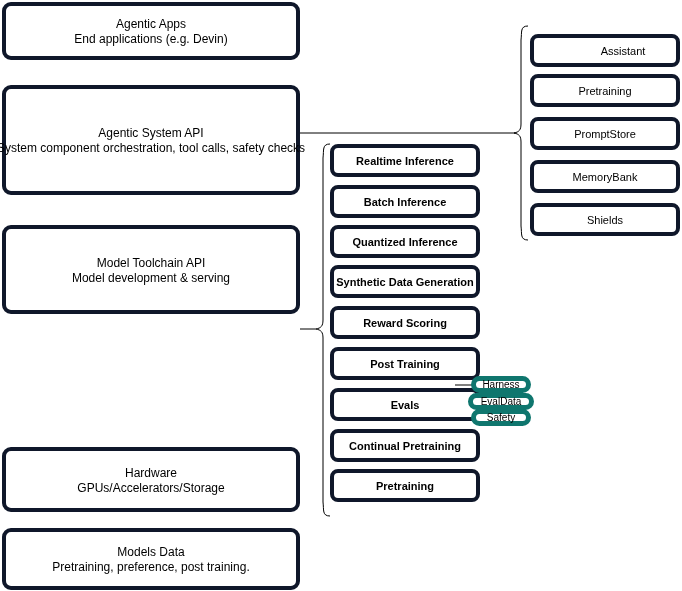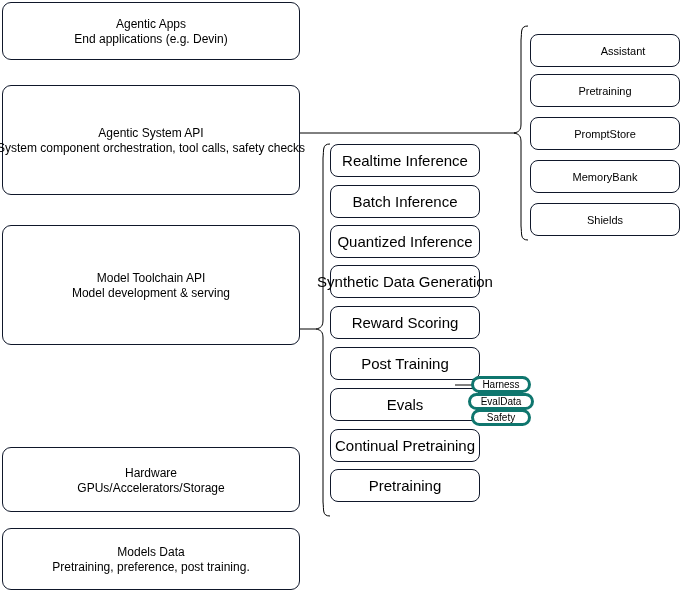--- a/index.html
+++ b/index.html
@@ -20,21 +20,21 @@
   #canvas {
     position: absolute;
     left: 0; top: 0;
     width: 682px;
     height: 591px;
   }
   
   .box {
     position: absolute;
     box-sizing: border-box;
-    border: 1px solid #0f172a;
+    border: 4px solid #0f172a;
     border-radius: 9px;
     background: #ffffff;
     display: flex;
     flex-direction: column;
     align-items: center;
     justify-content: center;
     text-align: center;
     z-index: 5;
   }
   .box .title {
@@ -52,34 +52,34 @@
   }
   
   .layer-box { left: 2px; width: 298px; }
   
   .mid-box {
     left: 330px;
     width: 150px;
     height: 33px;
     border-radius: 8px;
   }
-  .mid-box .title { font-size: 15px; line-height: 14px; }
+  .mid-box .title { font-size: 11px; line-height: 14px; font-weight: bold; }
   
   .right-box {
     left: 530px;
     width: 150px;
     height: 33px;
     border-radius: 8px;
   }
   .right-box .title { font-size: 11px; line-height: 14px; }
   
   .pill {
     position: absolute;
     box-sizing: border-box;
-    border: 3px solid #0f766e;
+    border: 5px solid #0f766e;
     border-radius: 999px;
     background: #ffffff;
     display: flex;
     align-items: center;
     justify-content: center;
     font-size: 10px;
     line-height: 12px;
     color: #000000;
     white-space: nowrap;
     z-index: 9;
@@ -133,21 +133,21 @@
   <div class="box layer-box" style="top:2px; height:58px;">
     <div class="title">Agentic Apps</div>
     <div class="subtitle">End applications (e.g. Devin)</div>
   </div>
 
   <div class="box layer-box" style="top:85px; height:110px;">
     <div class="title">Agentic System API</div>
     <div class="subtitle">System component orchestration, tool calls, safety checks</div>
   </div>
 
-  <div class="box layer-box" style="top:225px; height:120px;">
+  <div class="box layer-box" style="top:225px; height:89px;">
     <div class="title">Model Toolchain API</div>
     <div class="subtitle">Model development &amp; serving</div>
   </div>
 
 
   <div class="box layer-box" style="top:447px; height:65px;">
     <div class="title">Hardware</div>
     <div class="subtitle">GPUs/Accelerators/Storage</div>
   </div>
 

